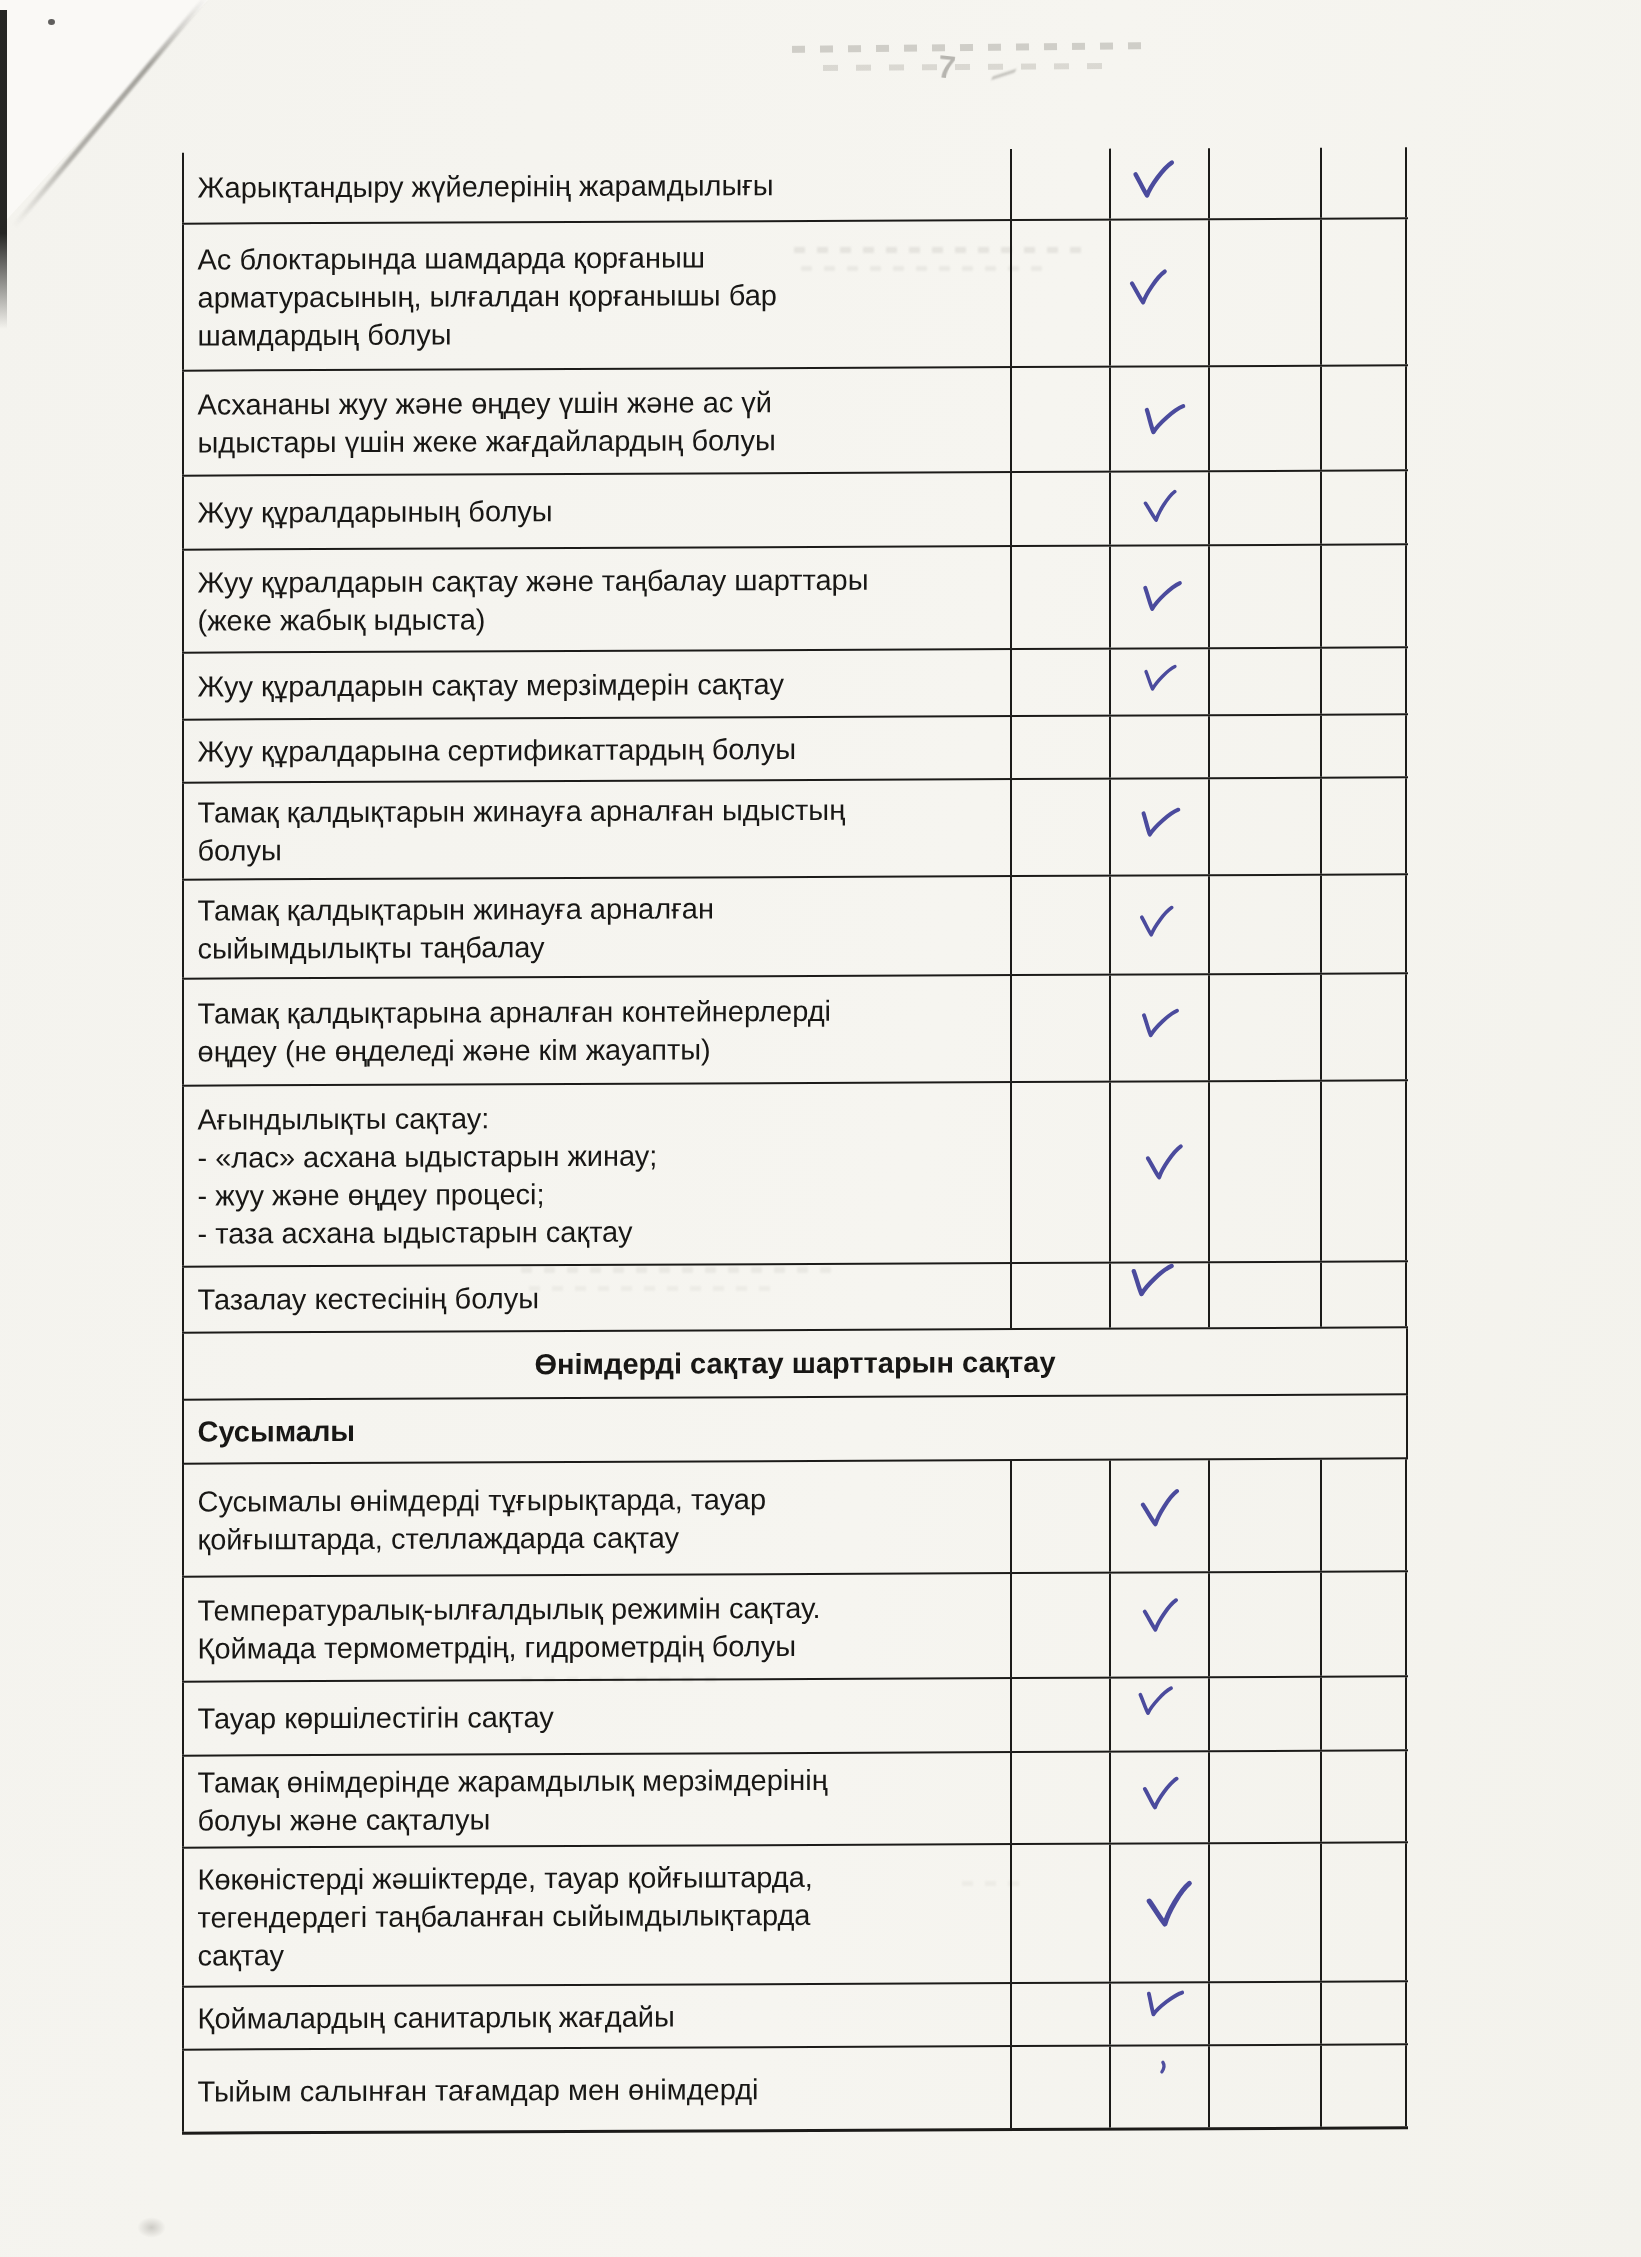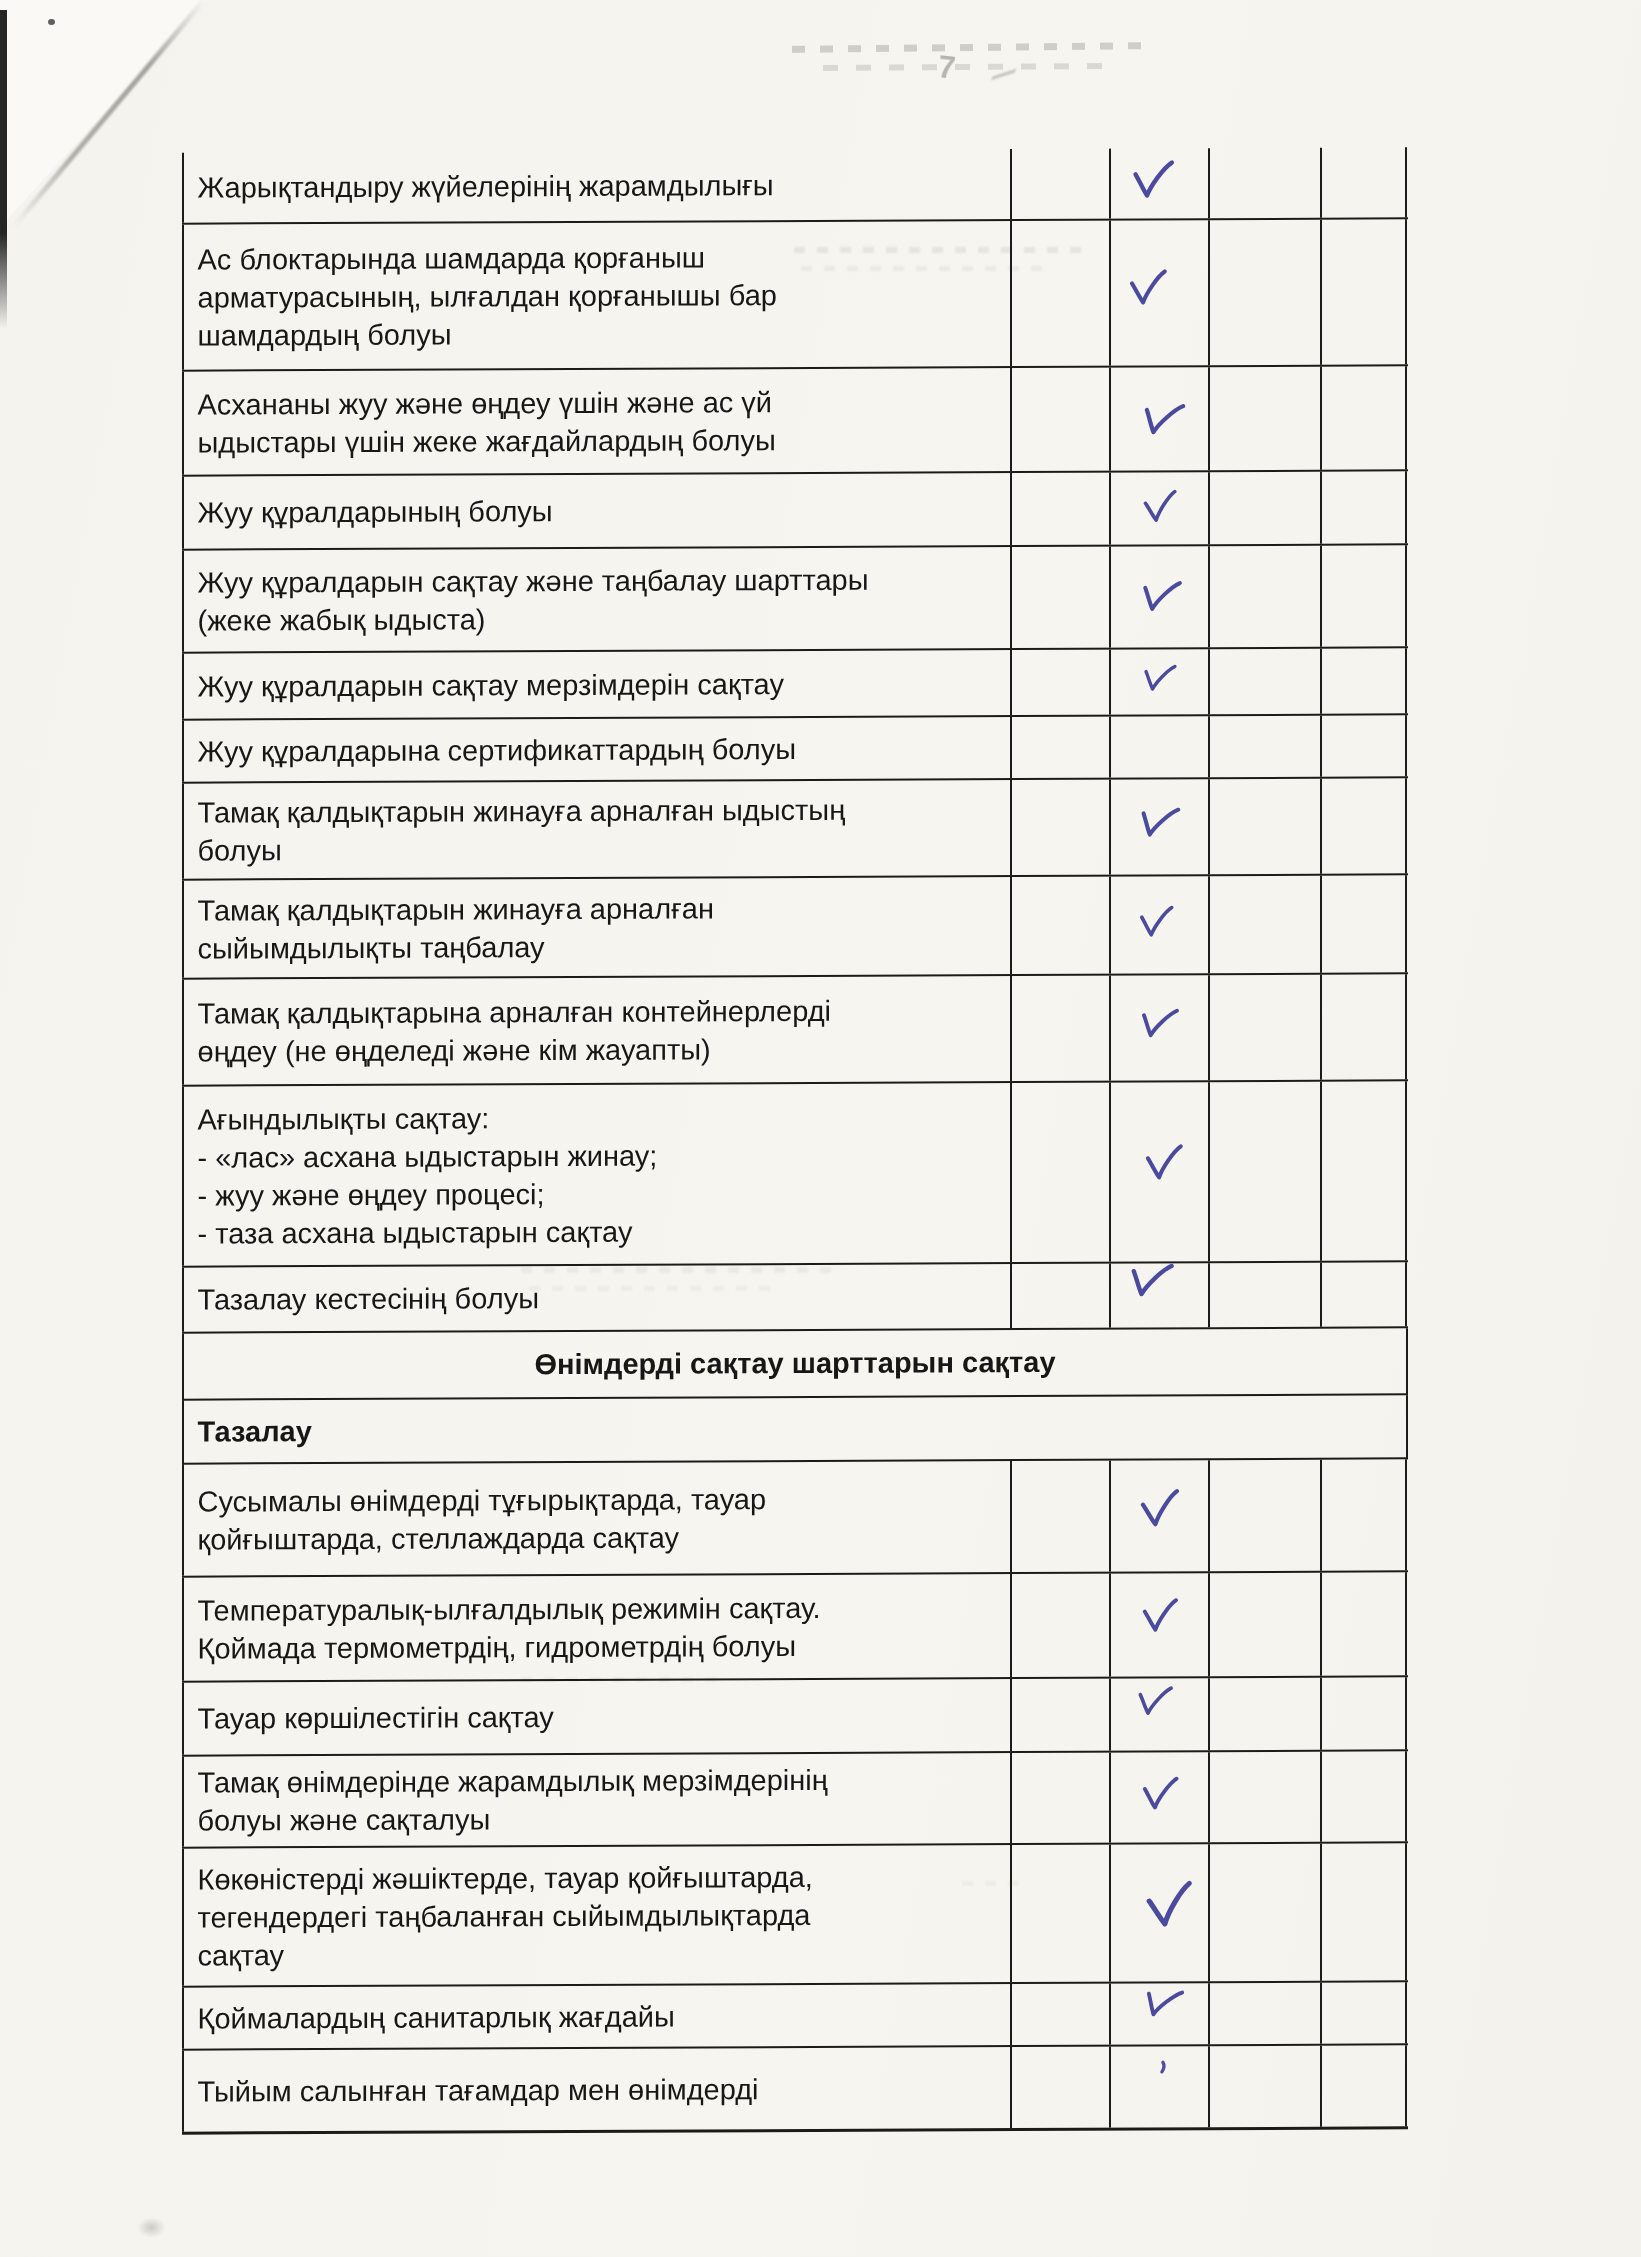--- a/index.html
+++ b/index.html
@@ -221,21 +221,21 @@
         <div class="mark" style="left: 945px; top: calc(50% - 36px); transform: rotate(6deg);">
           <svg width="48" height="41" viewBox="0 0 48 40">
             <path d="M6 13 C9 19 13 30 16 35 C20 26 34 9 43 4" fill="none" stroke="currentColor" stroke-width="4.4" stroke-linecap="round" stroke-linejoin="round" opacity="0.92"></path>
           </svg>
         </div>
       </div>
       <div class="row span sec" style="height: 67px;">
         <span>Өнімдерді сақтау шарттарын сақтау</span>
       </div>
       <div class="row span sub" style="height: 64px;">
-        <span>Тазалау</span>
+        <span>Сусымалы</span>
       </div>
       <div class="row" style="height: 111px;">
         <div class="cell text">Сусымалы өнімдерді тұғырықтарда, тауар
 қойғыштарда, стеллаждарда сақтау</div>
         <div class="cell c1"></div>
         <div class="cell c2"></div>
         <div class="cell c3"></div>
         <div class="cell c4"></div>
         <div class="mark" style="left: 956px; top: calc(50% - 27px); transform: rotate(-8deg);">
           <svg width="46" height="39" viewBox="0 0 48 40">

